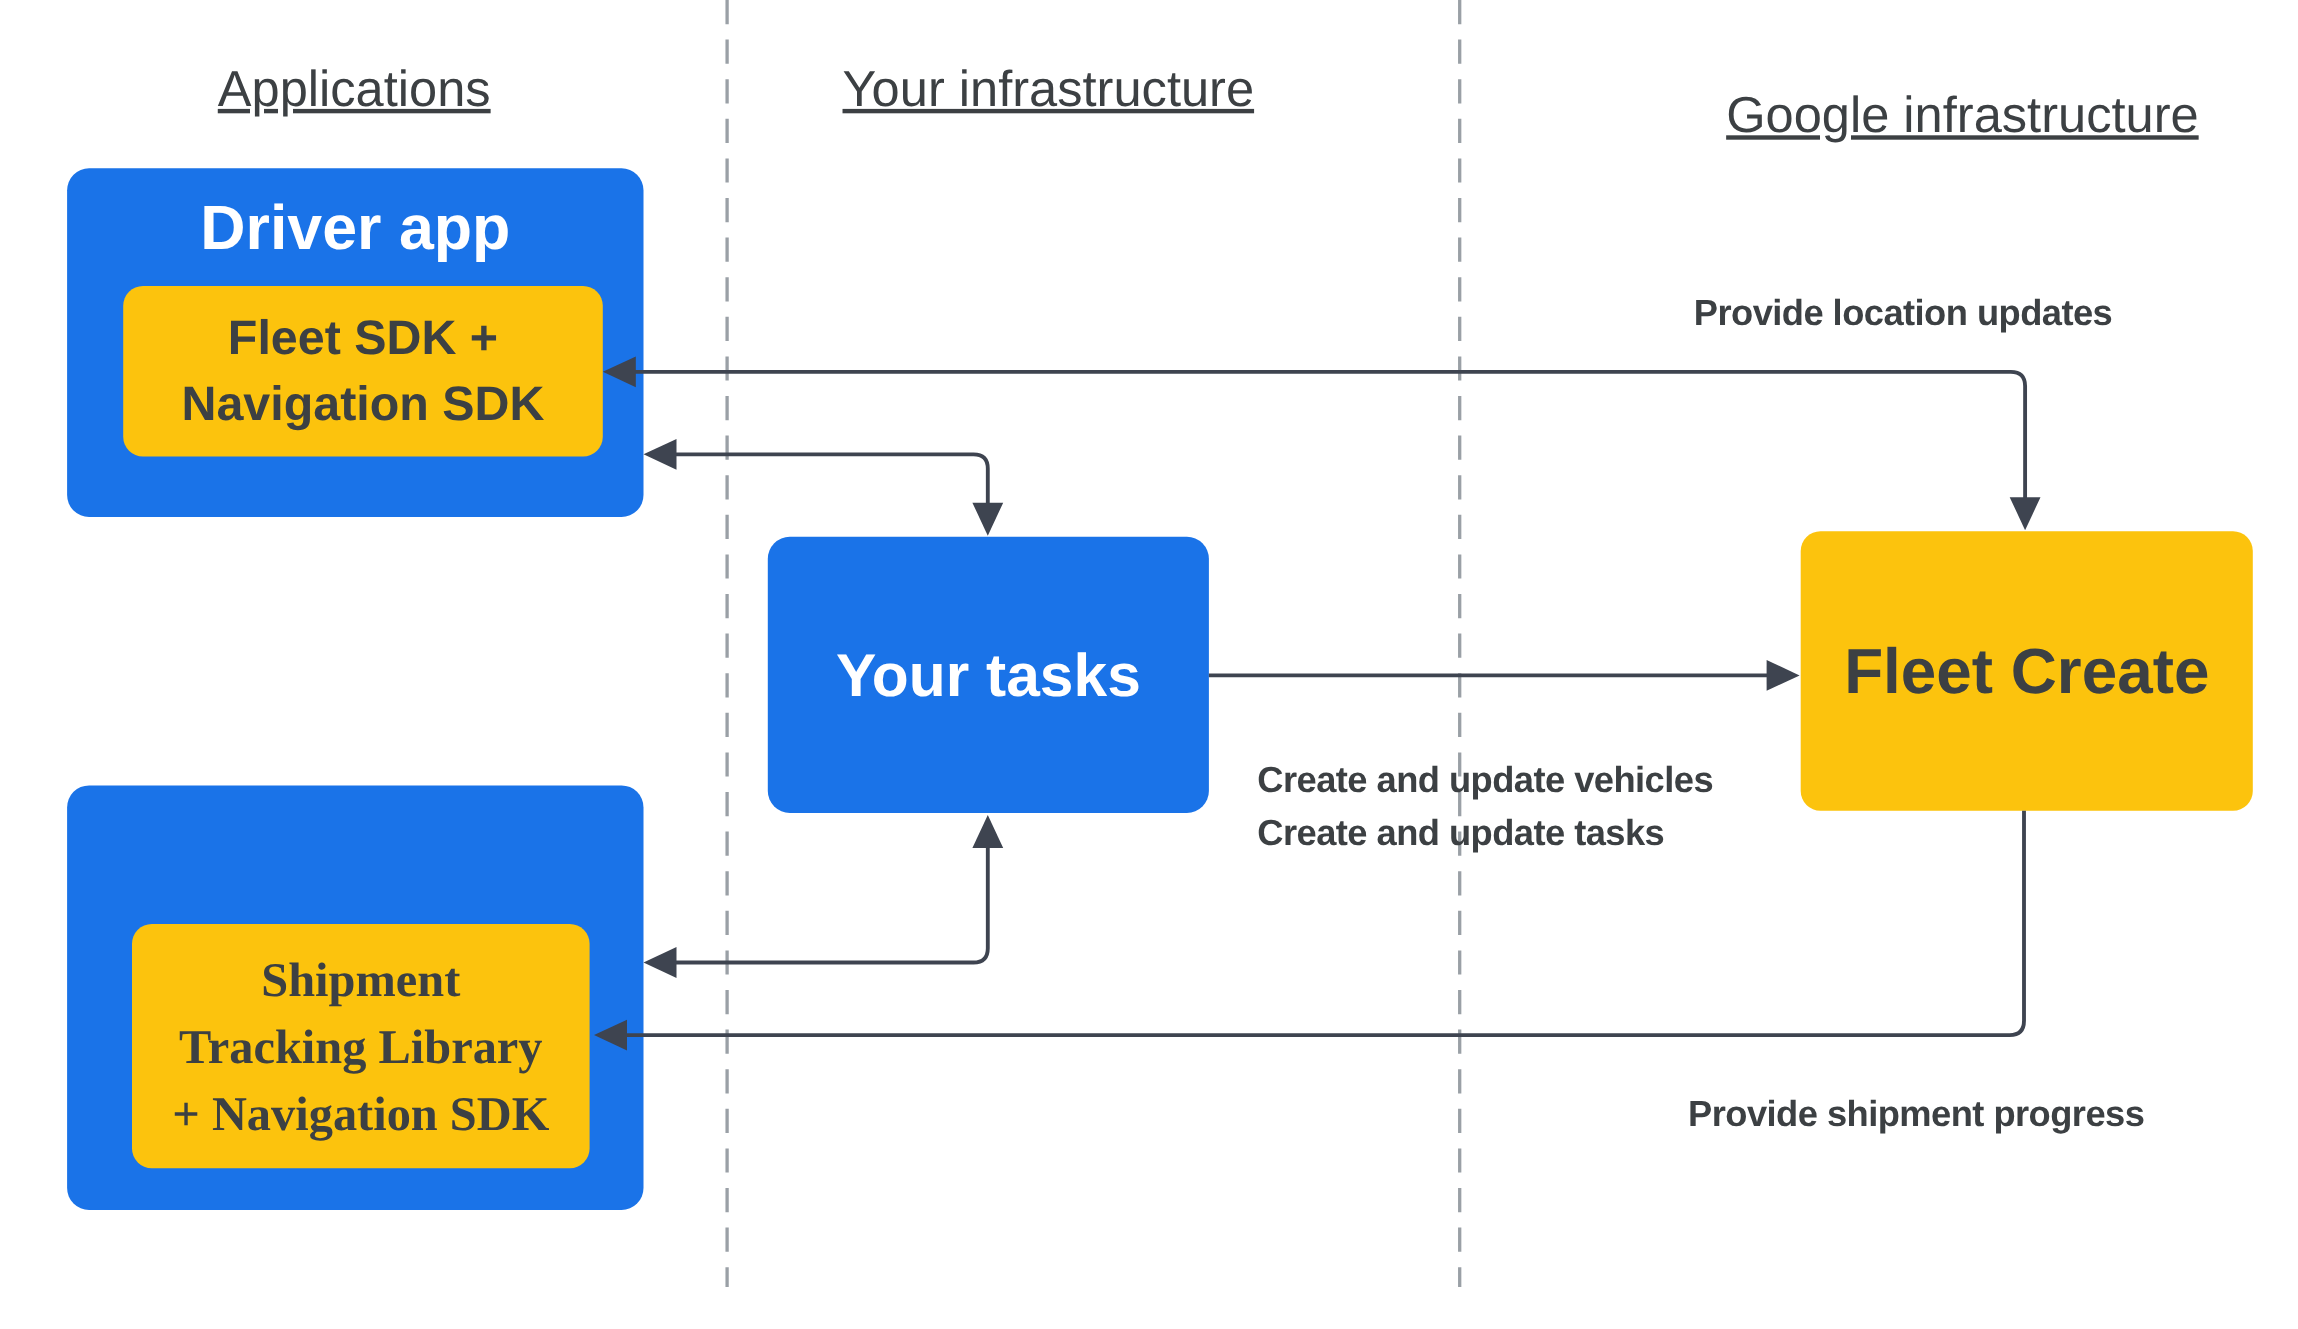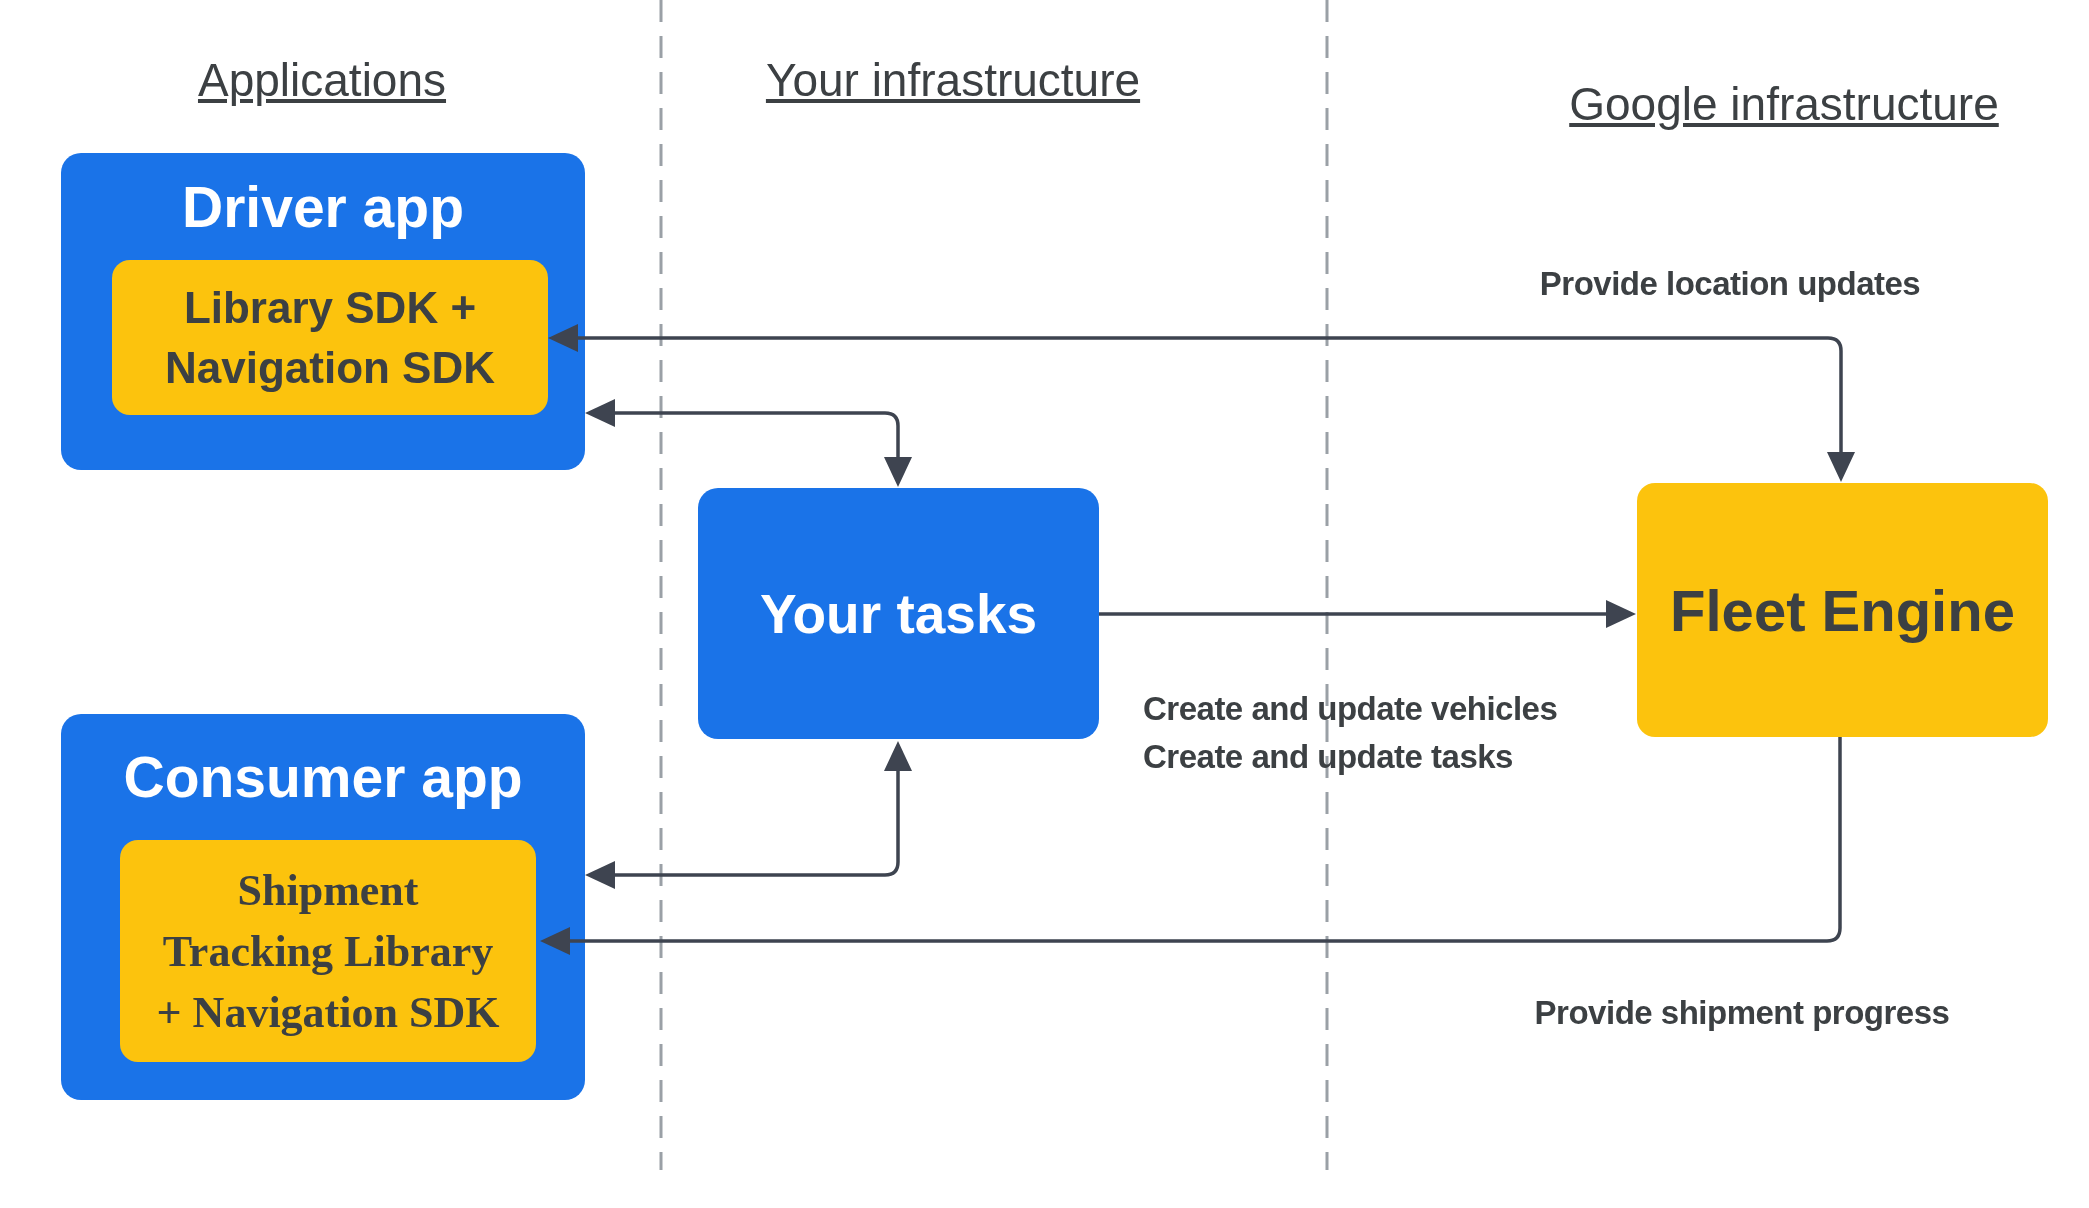--- a/index.html
+++ b/index.html
@@ -103,34 +103,33 @@
     <line class="divider-line" x1="661" y1="0" x2="661" y2="1170"></line>
     <line class="divider-line" x1="1327" y1="0" x2="1327" y2="1170"></line>
   </svg>
 
   <div class="col-header header-applications">Applications</div>
   <div class="col-header header-your-infra">Your infrastructure</div>
   <div class="col-header header-google-infra">Google infrastructure</div>
 
   <div class="node blue-box driver-app">
     <div class="driver-title">Driver app</div>
-    <div class="yellow-box driver-sdk">Library SDK +
+    <div class="yellow-box driver-sdk">Fleet SDK +
 Navigation SDK</div>
   </div>
 
   <div class="node blue-box consumer-app">
-    <div class="consumer-title">Consumer app</div>
     <div class="yellow-box consumer-sdk">Shipment
 Tracking Library
 + Navigation SDK</div>
   </div>
 
   <div class="node blue-box your-server">Your tasks</div>
 
-  <div class="node yellow-box fleet-engine">Fleet Engine</div>
+  <div class="node yellow-box fleet-engine">Fleet Create</div>
 
   <div class="edge-label label-location-updates">Provide location updates</div>
   <div class="edge-label label-create-update">Create and update vehicles
 Create and update tasks</div>
   <div class="edge-label label-shipment-progress">Provide shipment progress</div>
 
   <svg id="arrow-layer" class="layer" viewBox="0 0 2089 1208">
 
     <path class="arrow-line" d="M 575,338 H 1828 Q 1841,338 1841,351 V 455"></path>
     <polygon class="arrow-head" points="548,338 578,324 578,352"></polygon>

